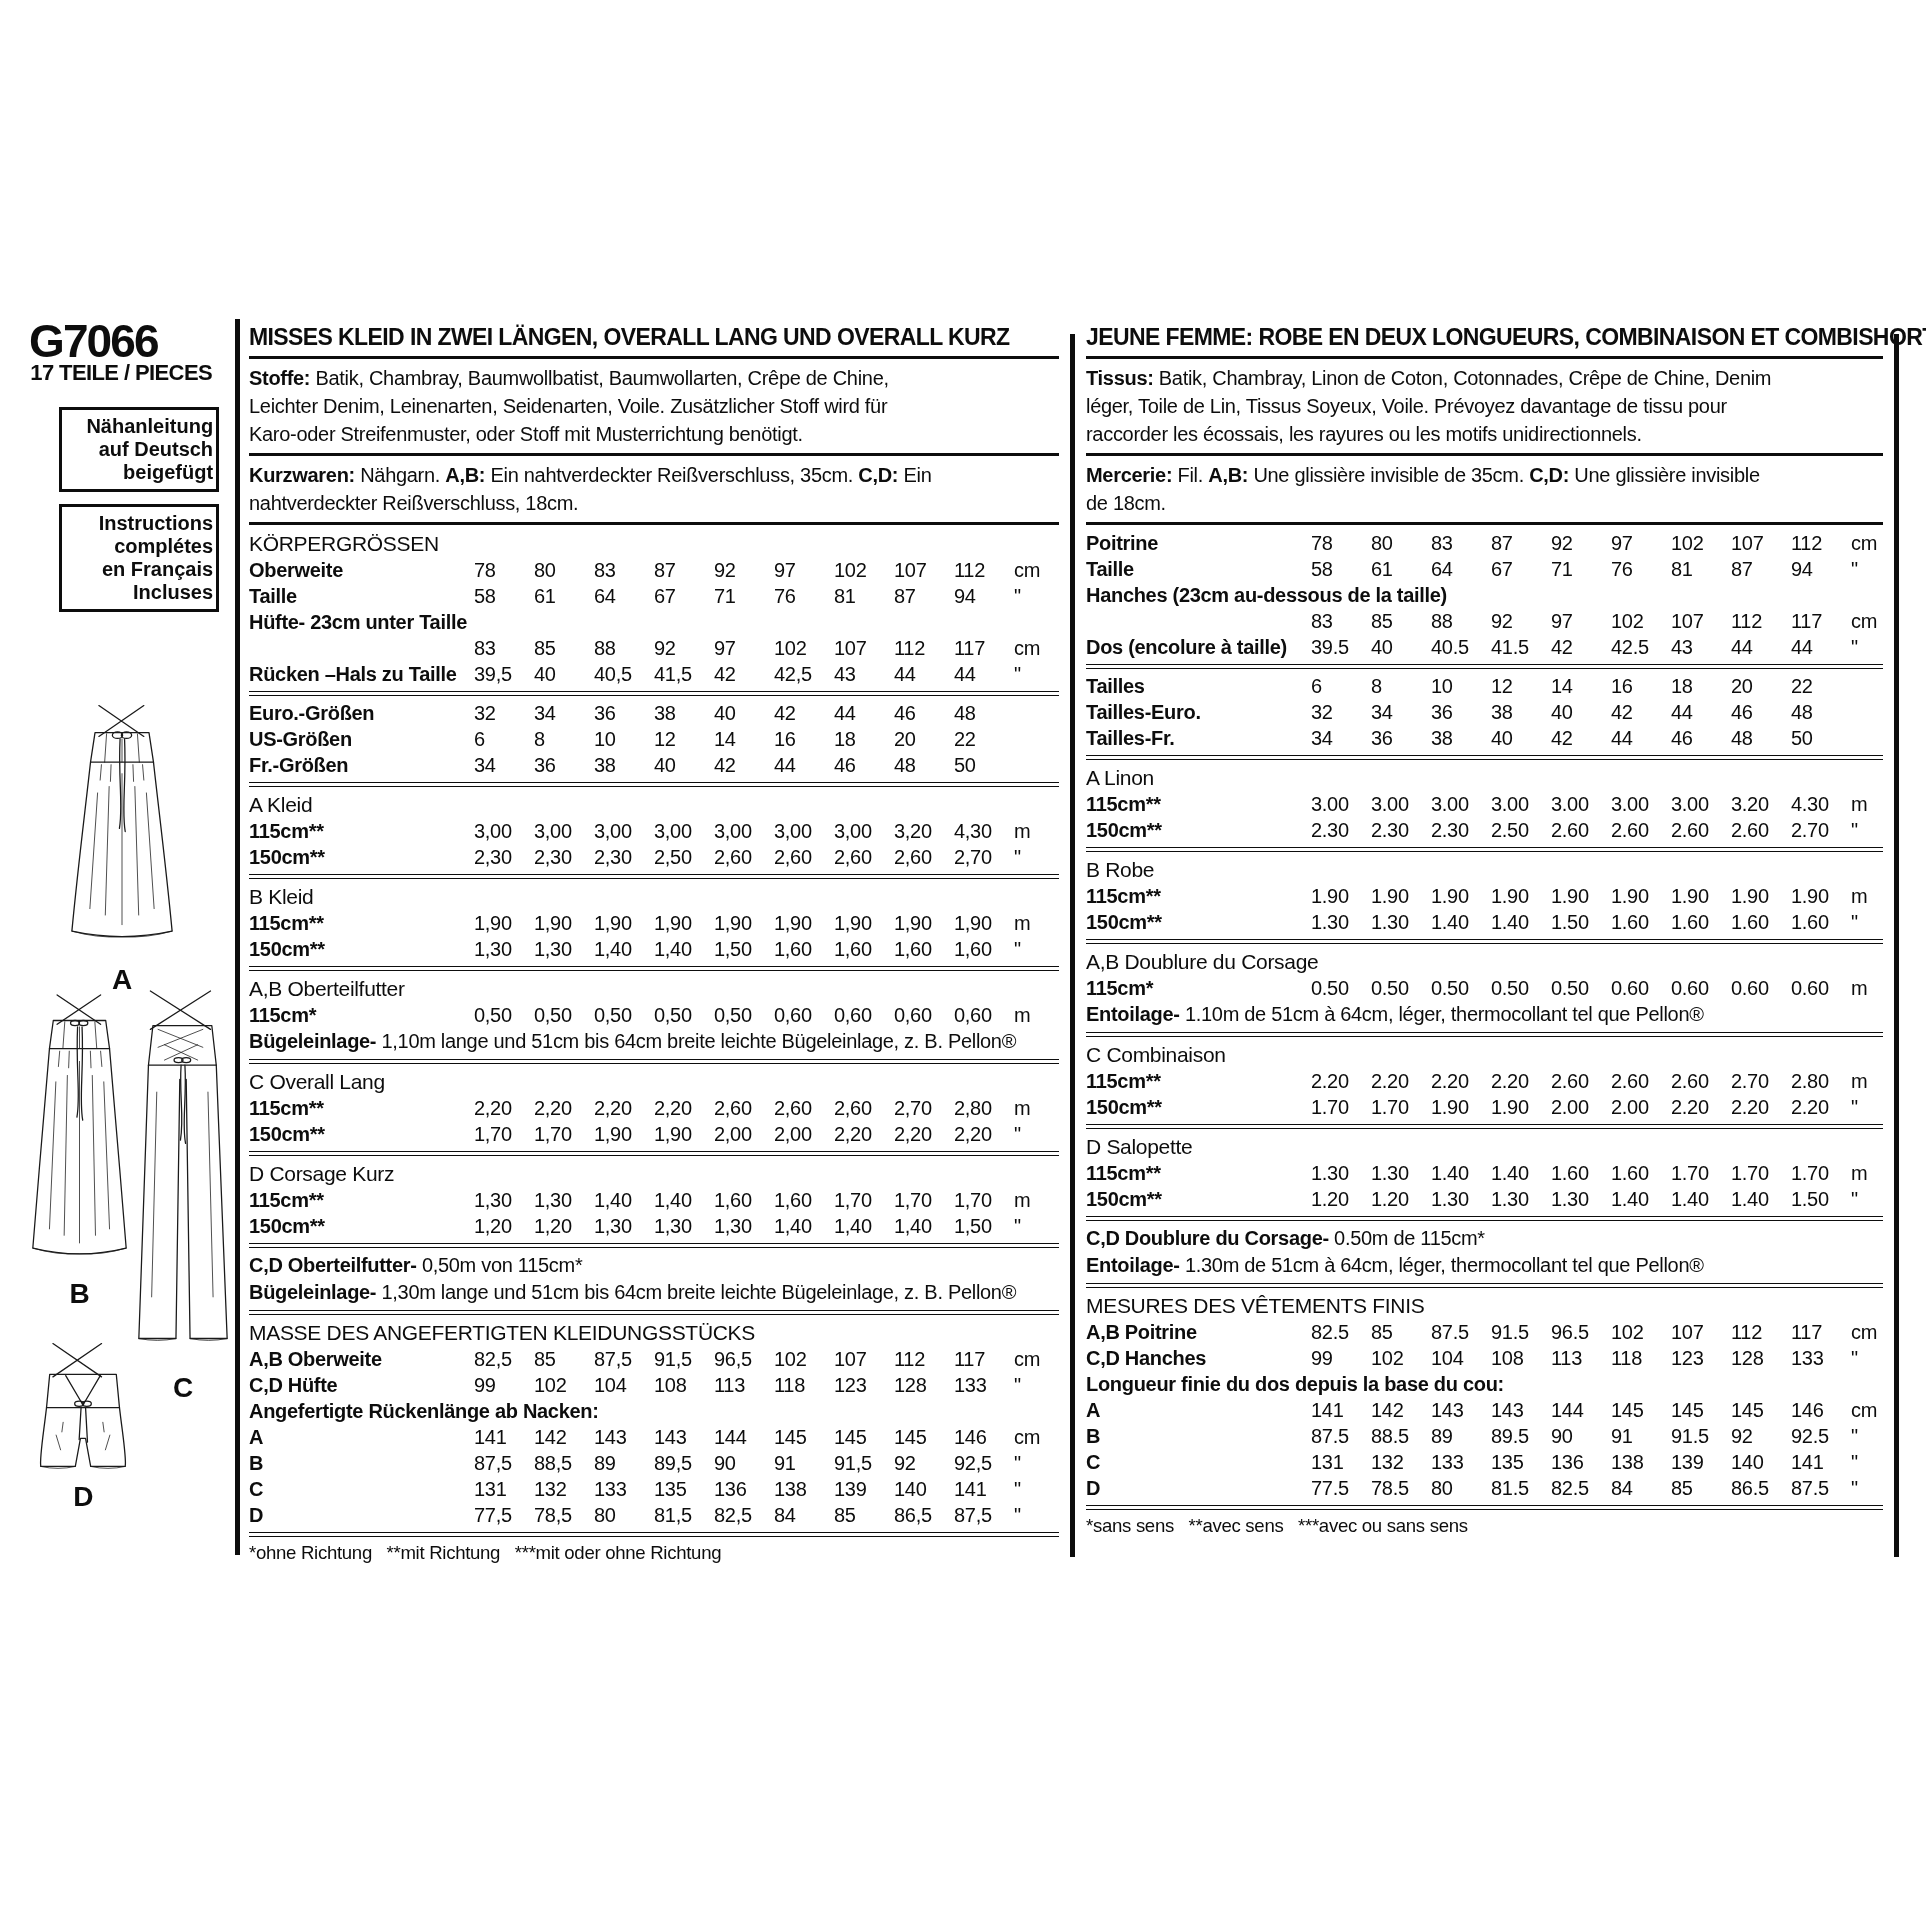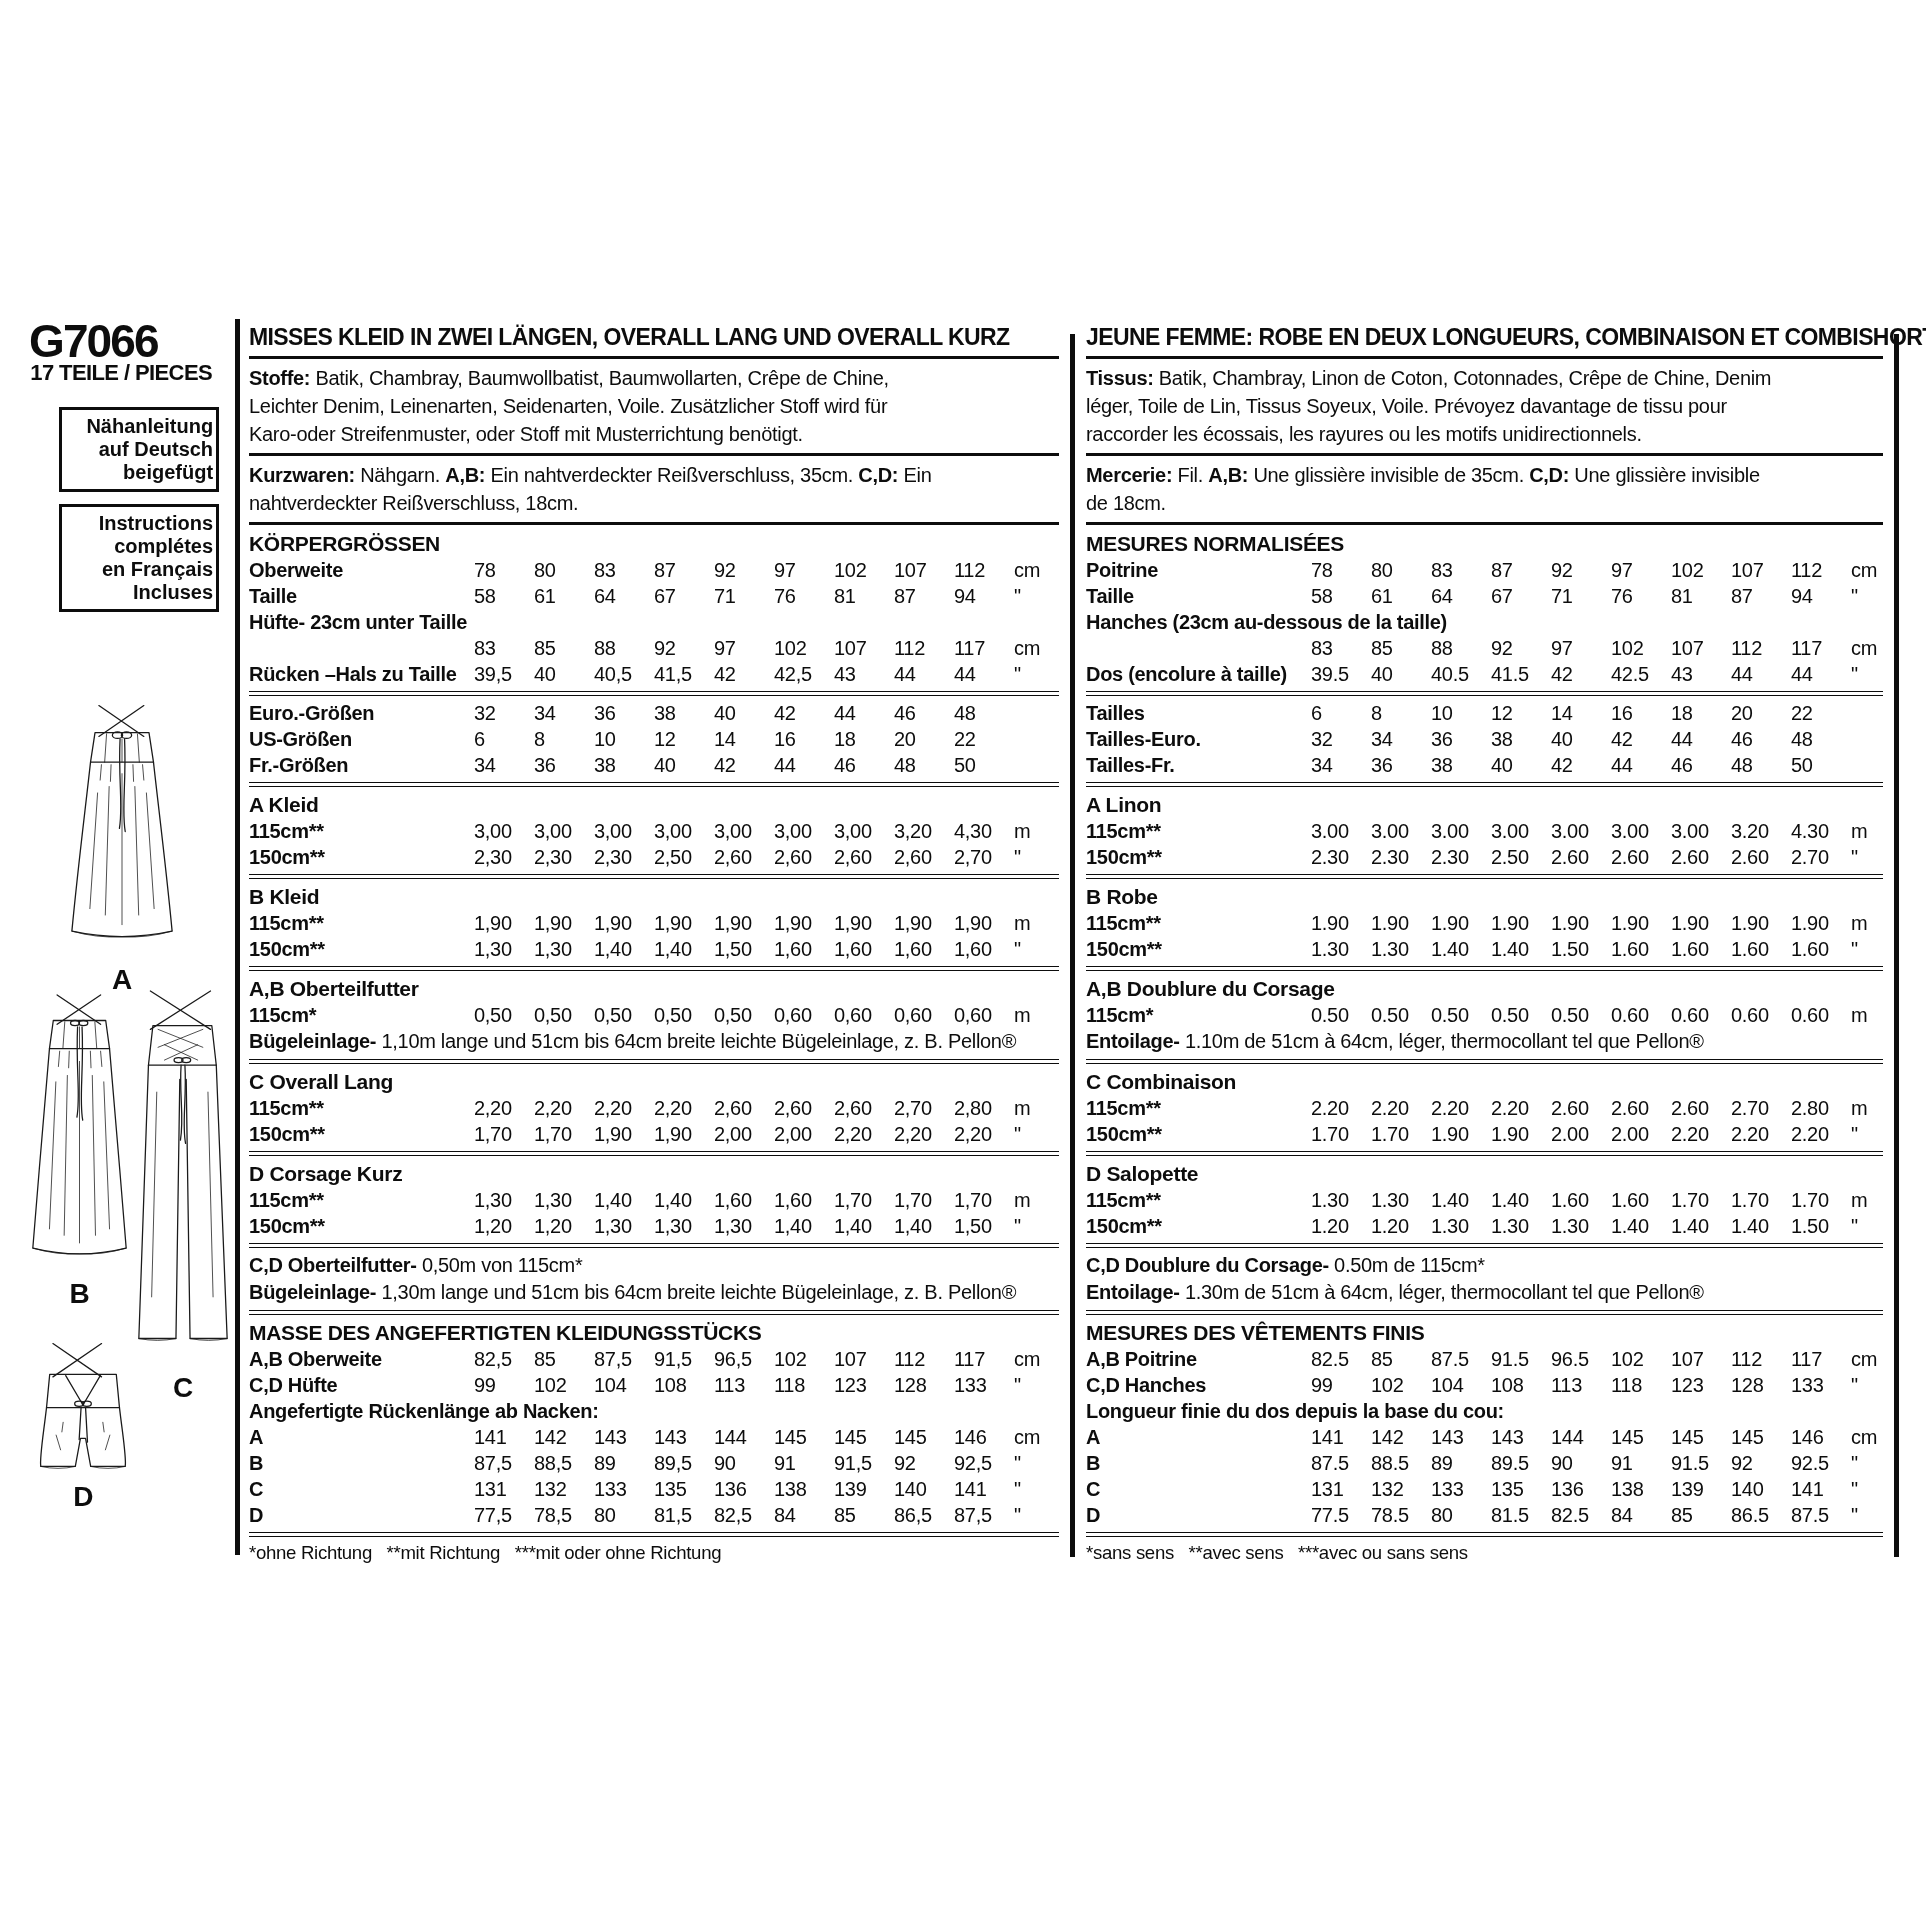--- a/index.html
+++ b/index.html
@@ -31,21 +31,21 @@
   
   .col{position:absolute;top:324px;letter-spacing:-0.3px;}
   .col.german{left:249px;width:810px;}
   .col.french{left:1086px;width:797px;}
 
   .col-title{font-size:23px;font-weight:700;letter-spacing:-0.6px;line-height:1.15;margin-bottom:2.6px;white-space:nowrap;}
   .rule{height:3.2px;border-top:1.9px solid #0d0d0d;border-bottom:1.9px solid #0d0d0d;margin:3.9px 0;}
   .rule.single{height:0;border-bottom:none;border-top:3.9px solid #0d0d0d;margin:5.1px 0;}
   .para{font-size:20px;line-height:28px;white-space:pre-line;}
   .para b{font-weight:700;}
-  .sec-header{font-size:21px;font-weight:700;line-height:27px;white-space:nowrap;}
+  .sec-header{font-size:21px;font-weight:400;line-height:27px;white-space:nowrap;}
   .trow{display:flex;font-size:20px;line-height:26px;}
   .tlabel{flex:0 0 225px;font-weight:700;white-space:nowrap;overflow:visible;}
   .tcell{flex:0 0 60px;white-space:nowrap;}
   .tunit{flex:0 0 29px;white-space:nowrap;}
   .note{font-size:20px;line-height:27px;white-space:nowrap;}
   .note b{font-weight:700;}
   .footnote{font-size:18.6px;line-height:24.4px;margin-top:1.3px;white-space:pre-wrap;}
 </style>
 </head>
 <body>
@@ -453,21 +453,20 @@
   <main class="col french">
       <div class="col-title">JEUNE FEMME: ROBE EN DEUX LONGUEURS, COMBINAISON ET COMBISHORT</div>
       <div class="rule single"></div>
       <div class="para"><b>Tissus:</b><span> Batik, Chambray, Linon de Coton, Cotonnades, Crêpe de Chine, Denim
 léger, Toile de Lin, Tissus Soyeux, Voile. Prévoyez davantage de tissu pour
 raccorder les écossais, les rayures ou les motifs unidirectionnels.</span></div>
       <div class="rule single"></div>
       <div class="para"><b>Mercerie:</b><span> Fil. </span><b>A,B:</b><span> Une glissière invisible de 35cm. </span><b>C,D:</b><span> Une glissière invisible
 de 18cm.</span></div>
       <div class="rule single"></div>
-      <div class="sec-header">MESURES NORMALISÉES</div>
       <div class="trow">
         <span class="tlabel">Poitrine</span>
         <span class="tcell">78</span>
         <span class="tcell">80</span>
         <span class="tcell">83</span>
         <span class="tcell">87</span>
         <span class="tcell">92</span>
         <span class="tcell">97</span>
         <span class="tcell">102</span>
         <span class="tcell">107</span>

